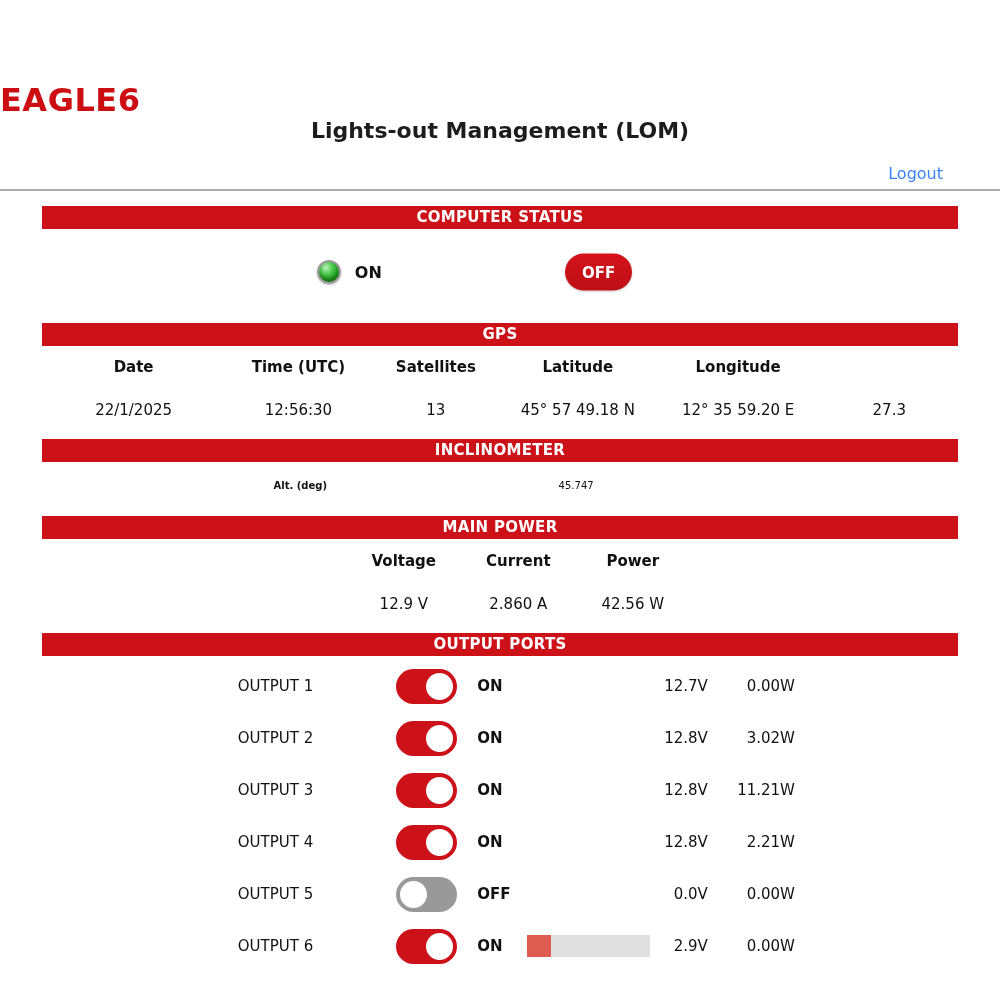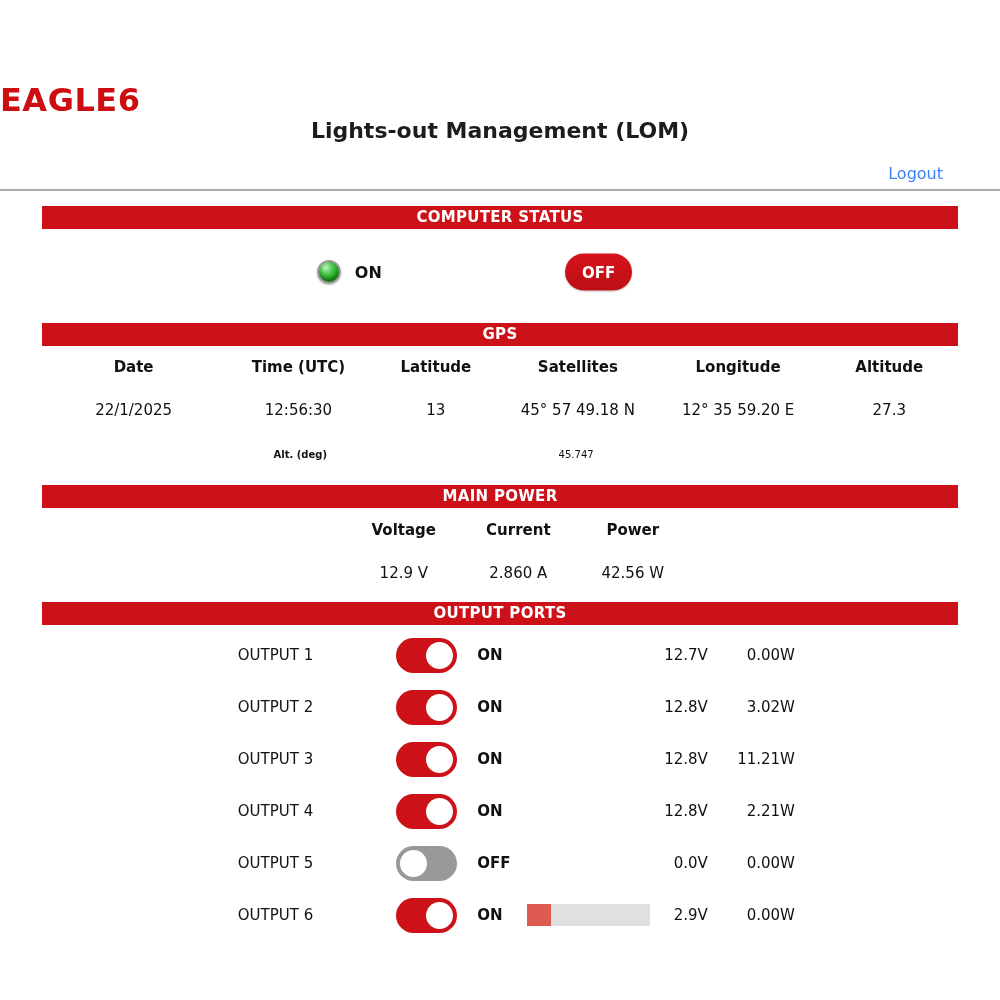--- a/index.html
+++ b/index.html
@@ -96,34 +96,34 @@
       <span class="led"></span>
       <span class="led-label">ON</span>
     </div>
     <button class="off-btn">OFF</button>
   </div>
 
   <div class="banner">GPS</div>
   <div class="gps-grid gps-head">
     <div>Date</div>
     <div>Time (UTC)</div>
+    <div>Satellites</div>
     <div>Latitude</div>
-    <div>Satellites</div>
     <div>Longitude</div>
-    <div>Altitude</div>
   </div>
   <div class="gps-grid gps-vals">
     <div>22/1/2025</div>
     <div>12:56:30</div>
     <div>13</div>
     <div>45° 57 49.18 N</div>
     <div>12° 35 59.20 E</div>
     <div>27.3</div>
   </div>
 
+  <div class="banner">INCLINOMETER</div>
   <div class="incl-row">
     <div class="incl-label">Alt. (deg)</div>
     <div class="incl-value">45.747</div>
   </div>
 
   <div class="banner">MAIN POWER</div>
   <div class="power-grid power-head">
     <div></div>
     <div>Voltage</div>
     <div>Current</div>

